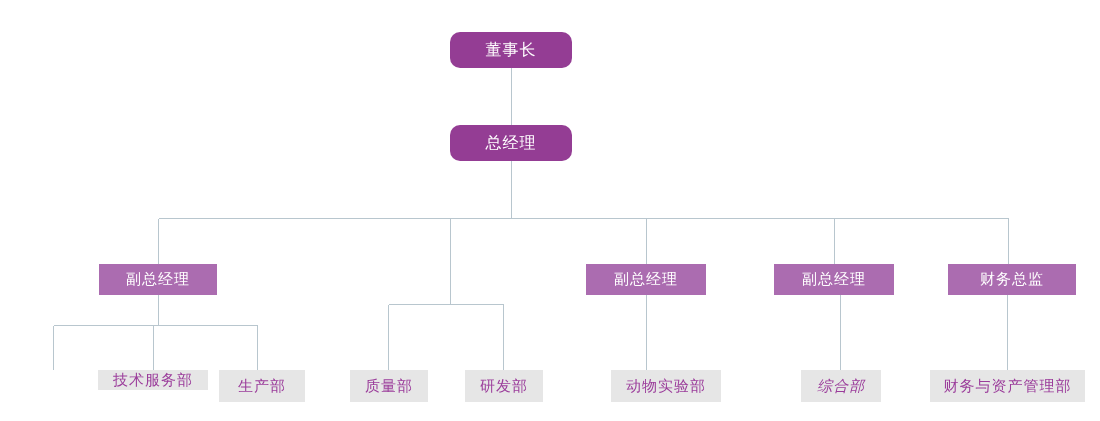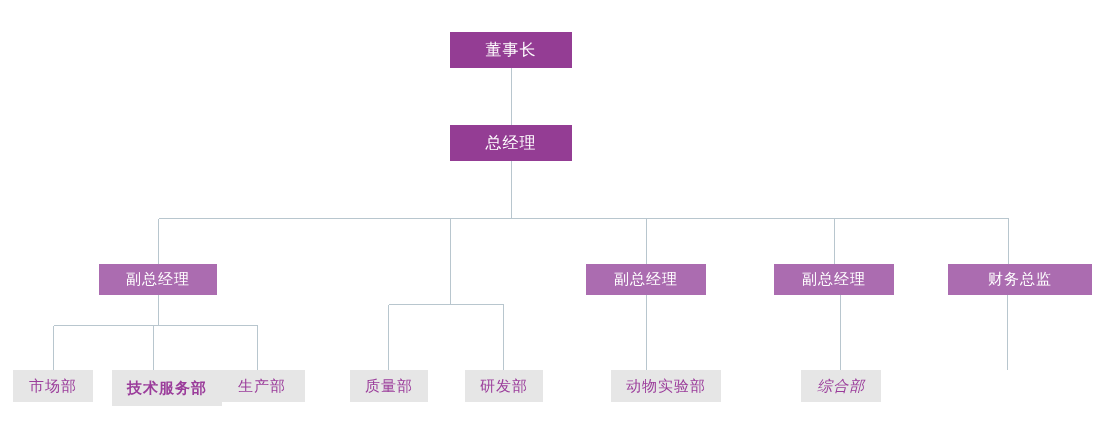--- a/index.html
+++ b/index.html
@@ -32,20 +32,21 @@
     justify-content: center;
     white-space: nowrap;
     letter-spacing: 1px;
     z-index: 2;
   }
   .node-l1 {
     background: #943d94;
     color: #ffffff;
     font-size: 16px;
     height: 36px;
+    border-radius: 10px;
   }
   .node-l2 {
     background: #ab6cb0;
     color: #ffffff;
     font-size: 15px;
     height: 31px;
     justify-content: center;
   }
   .node-l3 {
     background: #e6e6e6;
@@ -103,29 +104,26 @@
   </div>
 
   <div class="node node-l2" style="left:586px; top:264px; width:120px; height:31px;">
     <span>副总经理</span>
   </div>
 
   <div class="node node-l2" style="left:774px; top:264px; width:120px; height:31px;">
     <span>副总经理</span>
   </div>
 
-  <div class="node node-l2" style="left:948px; top:264px; width:144px; height:31px;">
+  <div class="node node-l2" style="left:948px; top:264px; width:128px; height:31px;">
     <span>财务总监</span>
   </div>
 
-  <div class="node node-l3" style="left:13px; top:370px; width:80px; height:32px;">
-    <span>市场部</span>
-  </div>
 
-  <div class="node node-l3" style="left:112px; top:370px; width:110px; height:36px;font-weight:bold;">
+  <div class="node node-l3" style="left:98px; top:370px; width:110px; height:20px;">
     <span>技术服务部</span>
   </div>
 
   <div class="node node-l3" style="left:219px; top:370px; width:86px; height:32px;">
     <span>生产部</span>
   </div>
 
   <div class="node node-l3" style="left:350px; top:370px; width:78px; height:32px;">
     <span>质量部</span>
   </div>
@@ -135,14 +133,17 @@
   </div>
 
   <div class="node node-l3" style="left:591px; top:370px; width:110px; height:32px;margin-left:20px;">
     <span>动物实验部</span>
   </div>
 
   <div class="node node-l3" style="left:801px; top:370px; width:80px; height:32px;font-style:italic;">
     <span>综合部</span>
   </div>
 
+  <div class="node node-l3" style="left:930px; top:370px; width:155px; height:32px;">
+    <span>财务与资产管理部</span>
+  </div>
 
 </div>
 
 </body></html>

